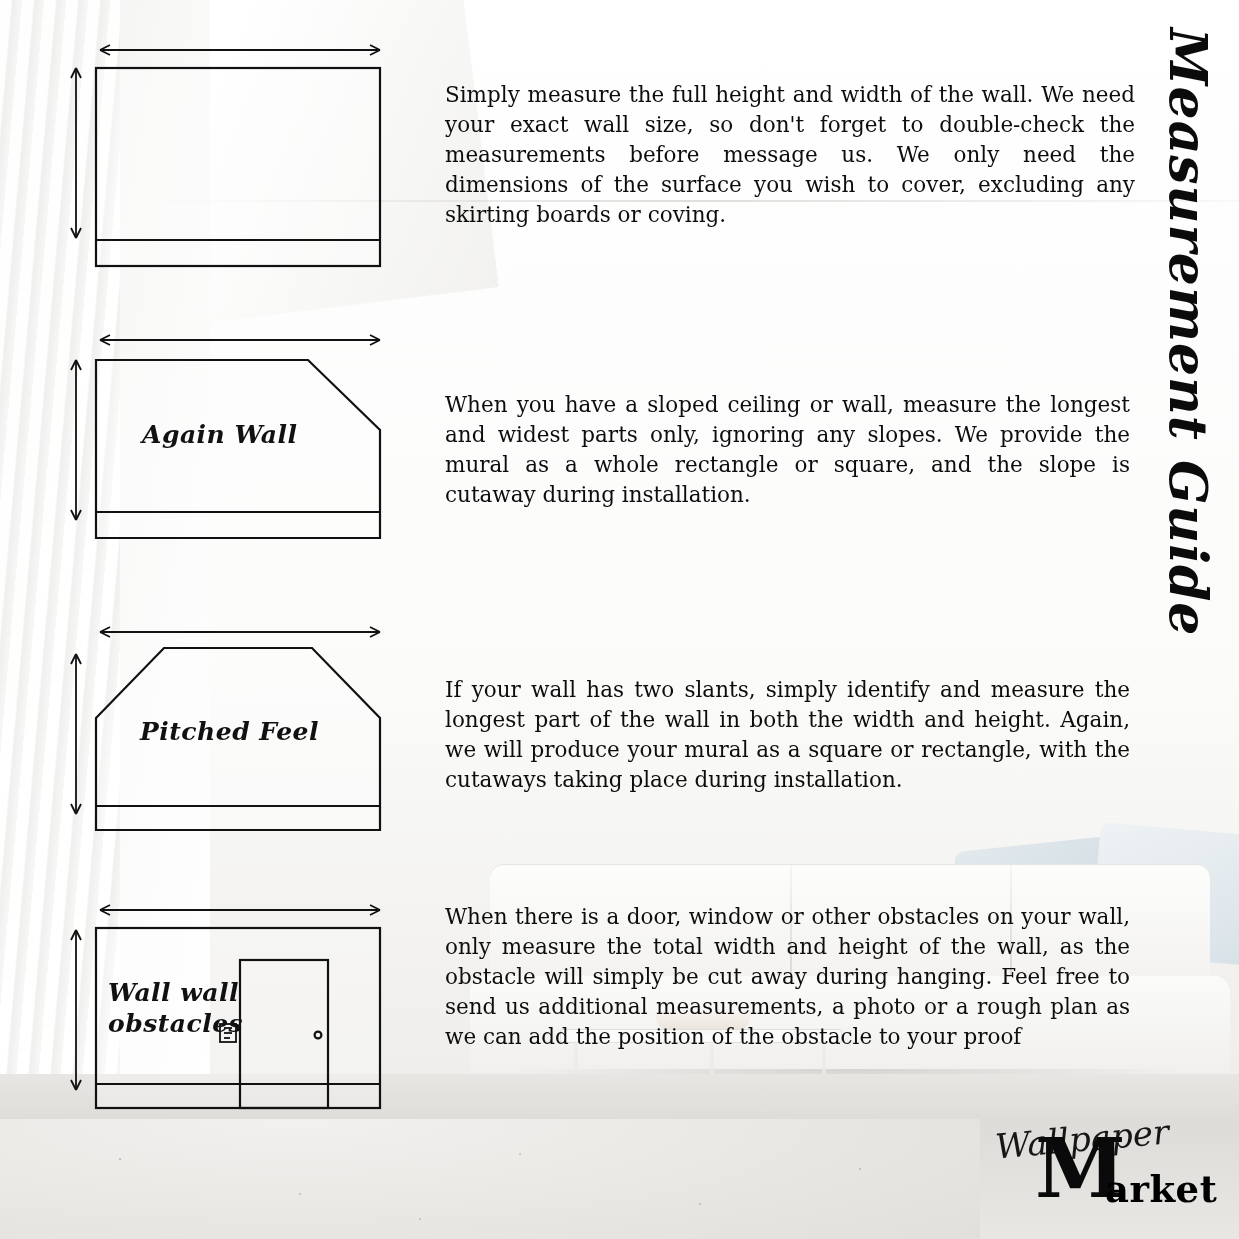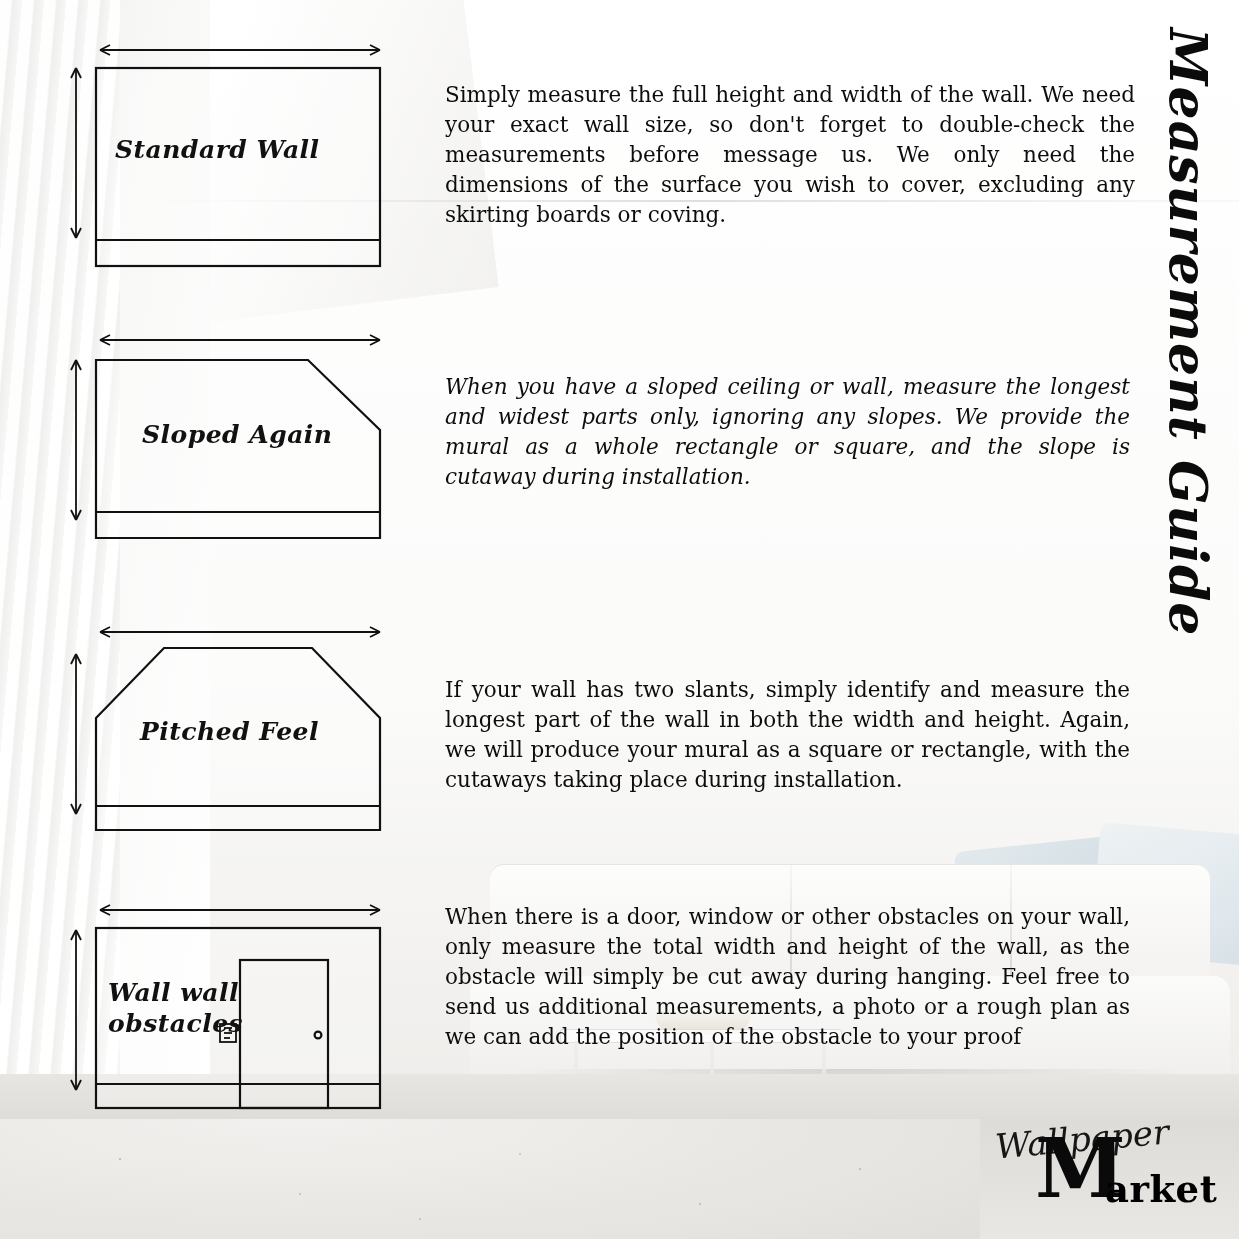--- a/index.html
+++ b/index.html
@@ -186,21 +186,21 @@
     left: 425px;
     width: 690px;
     font-family: "DejaVu Serif", serif;
     font-size: 21.5px;
     line-height: 1.40;
     color: #0d0d0d;
     text-align: justify;
     margin-left: 20px;
   }
   .p1 { top: 80px; }
-  .p2 { top: 372px; width: 685px; font-style: italic; }
+  .p2 { top: 390px; width: 685px; }
   .p3 { top: 675px; width: 685px; }
   .p4 { top: 902px; width: 685px; }
 
   
   .guide-title {
     position: absolute;
     right: 20px;
     top: 28px;
     font-family: "DejaVu Serif", serif;
     font-style: italic;
@@ -296,36 +296,35 @@
       <path class="stroke-thin" d="M320 10 l-10 -5 M320 10 l-10 5"></path>
 
       <line class="stroke-thin" x1="16" y1="28" x2="16" y2="198"></line>
       <path class="stroke-thin" d="M16 28 l-5 10 M16 28 l5 10"></path>
       <path class="stroke-thin" d="M16 198 l-5 -10 M16 198 l5 -10"></path>
 
       <rect class="panel-fill" x="36" y="28" width="284" height="198"></rect>
 
       <line class="stroke" x1="36" y1="200" x2="320" y2="200"></line>
     </svg>
-    <div class="wall-label lbl1">Standard Wall</div>
   </div>
 
   <div class="diagram d2">
     <svg width="340" height="230" viewBox="0 0 340 230">
       <line class="stroke-thin" x1="40" y1="10" x2="320" y2="10"></line>
       <path class="stroke-thin" d="M40 10 l10 -5 M40 10 l10 5"></path>
       <path class="stroke-thin" d="M320 10 l-10 -5 M320 10 l-10 5"></path>
       <line class="stroke-thin" x1="16" y1="30" x2="16" y2="190"></line>
       <path class="stroke-thin" d="M16 30 l-5 10 M16 30 l5 10"></path>
       <path class="stroke-thin" d="M16 190 l-5 -10 M16 190 l5 -10"></path>
 
       <path class="panel-fill" d="M36 30 L248 30 L320 100 L320 208 L36 208 Z"></path>
       <line class="stroke" x1="36" y1="182" x2="320" y2="182"></line>
     </svg>
-    <div class="wall-label lbl2">Sloped Again</div>
+    <div class="wall-label lbl2">Again Wall</div>
   </div>
 
   <div class="diagram d3">
     <svg width="340" height="230" viewBox="0 0 340 230">
       <line class="stroke-thin" x1="40" y1="10" x2="320" y2="10"></line>
       <path class="stroke-thin" d="M40 10 l10 -5 M40 10 l10 5"></path>
       <path class="stroke-thin" d="M320 10 l-10 -5 M320 10 l-10 5"></path>
       <line class="stroke-thin" x1="16" y1="32" x2="16" y2="192"></line>
       <path class="stroke-thin" d="M16 32 l-5 10 M16 32 l5 10"></path>
       <path class="stroke-thin" d="M16 192 l-5 -10 M16 192 l5 -10"></path>

